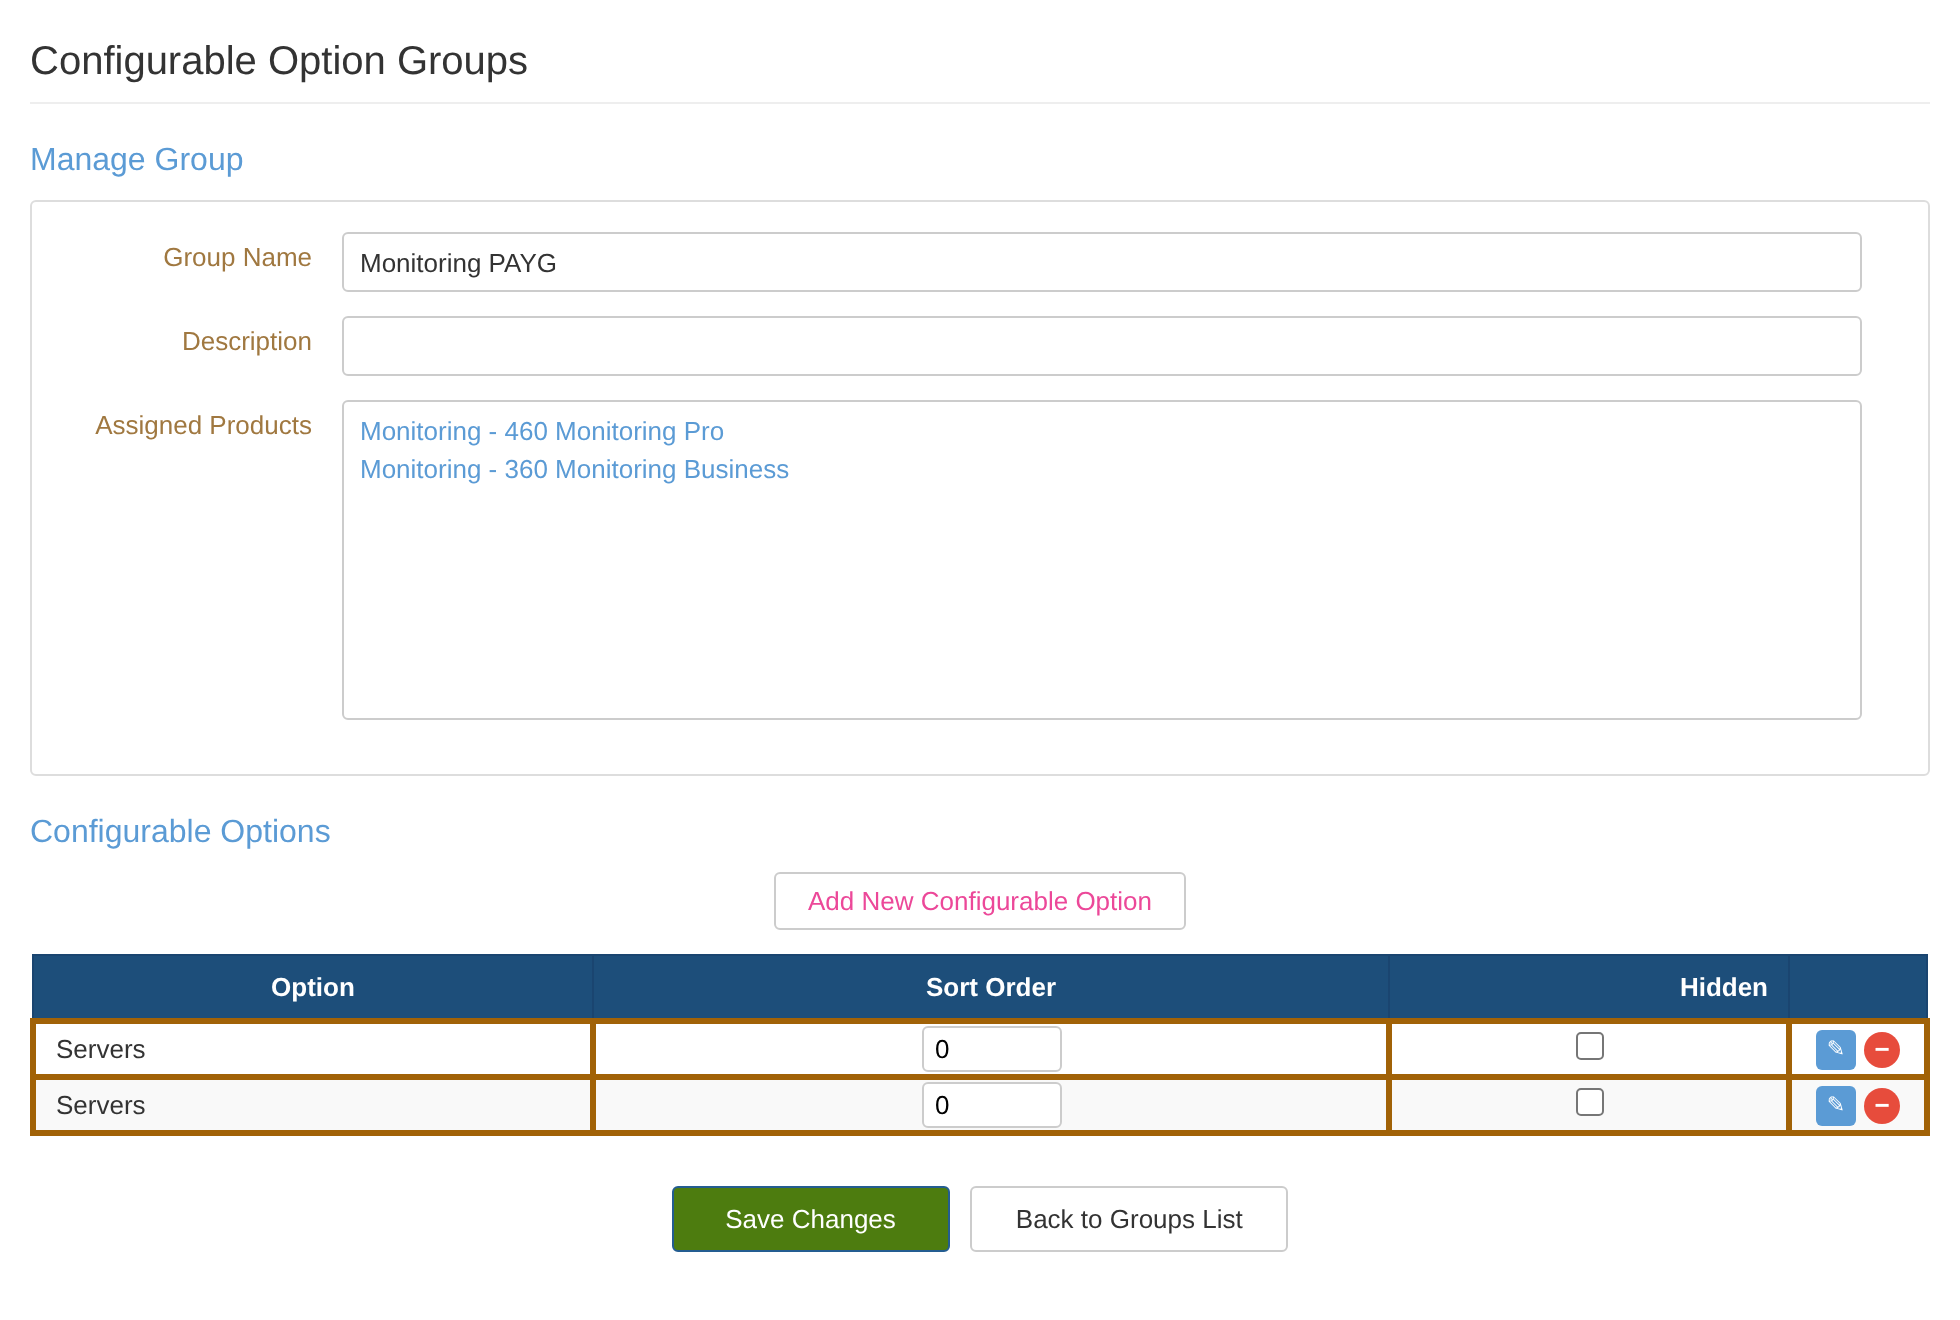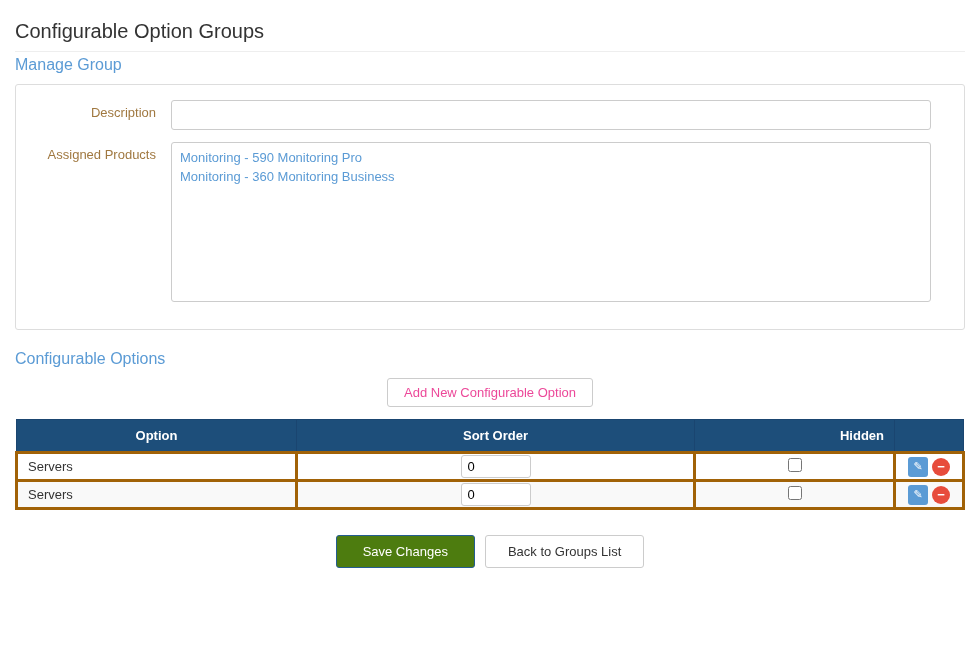--- a/index.html
+++ b/index.html
@@ -9,21 +9,21 @@
       color: #333;
       background: #fff;
       width: 980px;
       min-height: 660px;
       padding: 20px 15px;
     }
     h1.page-title {
       font-size: 20px;
       font-weight: 300;
       color: #333;
-      margin-bottom: 4px;
+      margin-bottom: 20px;
       border-bottom: 1px solid #eee;
       padding-bottom: 8px;
     }
     h2.section-title {
       font-size: 16px;
       font-weight: 400;
       color: #5b9bd5;
       margin-bottom: 10px;
     }
     .manage-group-section {
@@ -216,31 +216,35 @@
     }
   </style>
 </head>
 <body>
 
 <h1 class="page-title">Configurable Option Groups</h1>
 
 <h2 class="section-title">Manage Group</h2>
 <div class="manage-group-section">
 
+  <div class="form-row">
+    <label class="form-label">Group Name</label>
+    <input type="text" class="form-control" value="Monitoring PAYG" style="">
+  </div>
 
   <div class="form-row">
     <label class="form-label">Description</label>
     <input type="text" class="form-control" value="" style="">
   </div>
 
   <div class="form-row">
     <label class="form-label">Assigned Products</label>
     <div class="assigned-products-select">
 
-    <div class="product-item">Monitoring - 590 Monitoring Pro</div>
+    <div class="product-item">Monitoring - 460 Monitoring Pro</div>
         <div class="product-item">Monitoring - 360 Monitoring Business</div>
       </div>
   </div>
 
 </div>
 
 <div class="configurable-options-section">
   <h2 class="section-title">Configurable Options</h2>
 
   <div class="add-option-btn-wrap">

